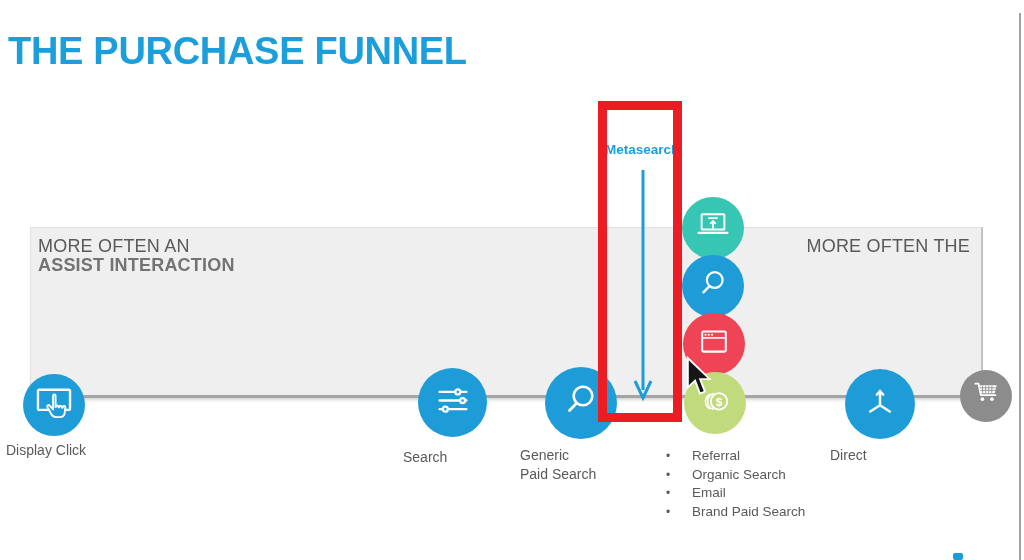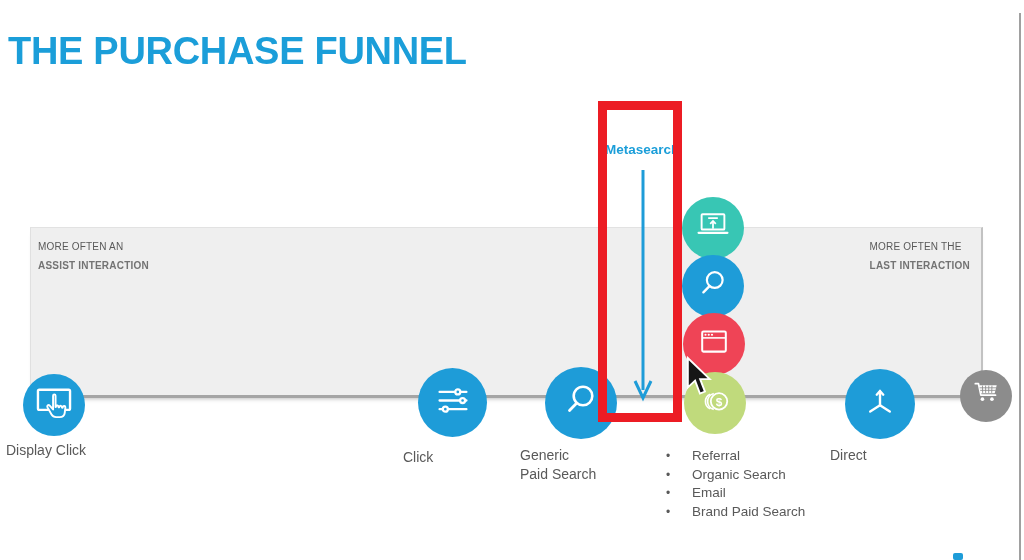--- a/index.html
+++ b/index.html
@@ -16,26 +16,26 @@
   }
   #band {
     position: absolute; left: 30px; top: 227px; width: 953px; height: 171px;
     background: #efefef;
     border-top: 1px solid #e2e2e2; border-left: 1px solid #e0e0e0;
     border-right: 2px solid #c2c2c2; border-bottom: 3px solid #a5a5a5;
     box-shadow: 0 4px 4px -3px rgba(0,0,0,0.25);
     z-index: 1;
   }
   .band-text {
-    position: absolute; font-size: 10px; color: #595959;
+    position: absolute; font-size: 18px; color: #595959;
     line-height: 19px; letter-spacing: 0.2px; z-index: 2; white-space: nowrap;
   }
   .band-text .bold { font-weight: 700; color: #737373; }
   #band-text-left  { left: 38px; top: 237px; text-align: left; }
-  #band-text-right { right: 54px; top: 237px; text-align: left; margin-left: 8px; }
+  #band-text-right { right: 54px; top: 237px; text-align: right; margin-left: 8px; }
   .circle {
     position: absolute; border-radius: 50%;
     display: flex; align-items: center; justify-content: center;
     z-index: 10;
   }
   .label {
     position: absolute; color: #595959; font-size: 14px;
     text-align: left; line-height: 19px; z-index: 5;
   }
   #list {
@@ -70,21 +70,20 @@
 
   <div id="title">THE PURCHASE FUNNEL</div>
 
   <div id="band"></div>
   <div id="band-text-left" class="band-text">
     <div>MORE OFTEN AN</div>
     <div class="bold">ASSIST INTERACTION</div>
   </div>
   <div id="band-text-right" class="band-text">
     <div>MORE OFTEN THE</div>
-    <div class="bold">LAST INTERACTION</div>
   </div>
 
   <div class="circle" style="left:23px;top:374px;width:62px;height:62px;background:#1e9cd8;">
     <span>
       <svg width="44" height="44" viewBox="0 0 48 48">
         <rect x="6.5" y="9.5" width="35" height="22" rx="1.5" fill="none" stroke="#fff" stroke-width="2.6"></rect>
         <path d="M23 31 L19.3 26.9 C18 25.4 15.9 26.9 16.9 28.8 L21.3 36.6 C22.3 38.4 23.9 39.4 26.2 39.4
                  L30.2 39.4 C33.4 39.4 35.4 37.6 35.7 34.8 L36.4 29 C36.6 27.1 34.1 26.6 33.6 28.4 L33.4 29.1
                  L32.7 29 C33 26.9 30.3 26.2 29.8 28.3 L29.7 28.8 L29 28.7 C29.2 26.5 26.5 25.9 26.1 28
                  L26 28.5 L25.7 28.4 L25.7 16.2 C25.7 14.1 23 14.1 23 16.2 Z" fill="#1e9cd8" stroke="#fff" stroke-width="2.1" stroke-linejoin="round"></path>
@@ -100,21 +99,21 @@
           <line x1="10" y1="14.5" x2="38" y2="14.5"></line>
           <line x1="10" y1="23.5" x2="38" y2="23.5"></line>
           <line x1="10" y1="32.5" x2="38" y2="32.5"></line>
           <circle cx="29" cy="14.5" r="2.6" fill="#1e9cd8"></circle>
           <circle cx="34" cy="23.5" r="2.6" fill="#1e9cd8"></circle>
           <circle cx="16" cy="32.5" r="2.6" fill="#1e9cd8"></circle>
         </g>
       </svg>
     </span>
   </div>
-  <div class="label" style="left:403px;top:448px;width:100px;">Click</div>
+  <div class="label" style="left:403px;top:448px;width:100px;">Search</div>
 
   <div class="circle" style="left:545px;top:367px;width:72px;height:72px;background:#1e9cd8;">
     <span>
       <svg width="48" height="48" viewBox="0 0 48 48">
         <circle cx="26" cy="19" r="9.3" fill="none" stroke="#fff" stroke-width="2.6"></circle>
         <line x1="19.8" y1="26" x2="12.5" y2="33.5" stroke="#fff" stroke-width="2.8" stroke-linecap="round"></line>
       </svg>
     </span>
   </div>
   <div class="label" style="left:520px;top:446px;width:122px;">

